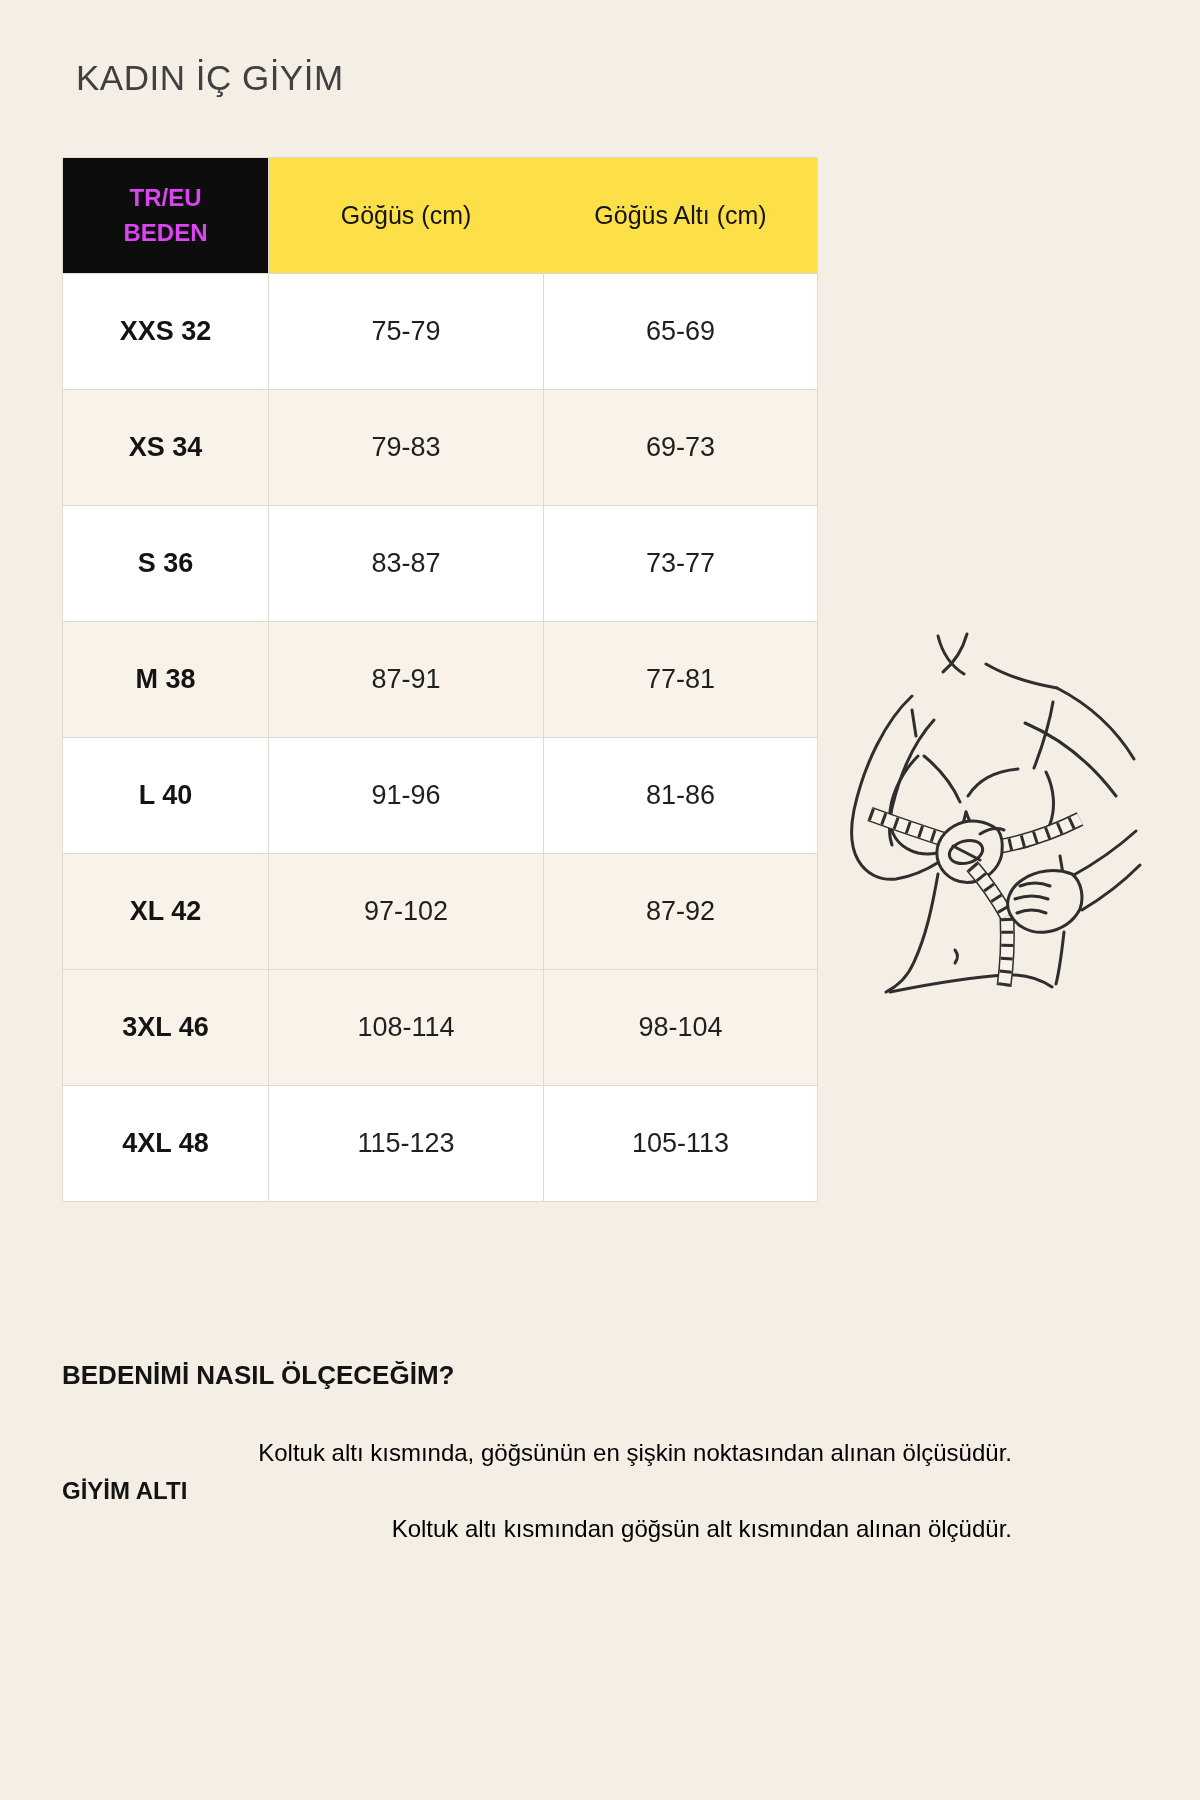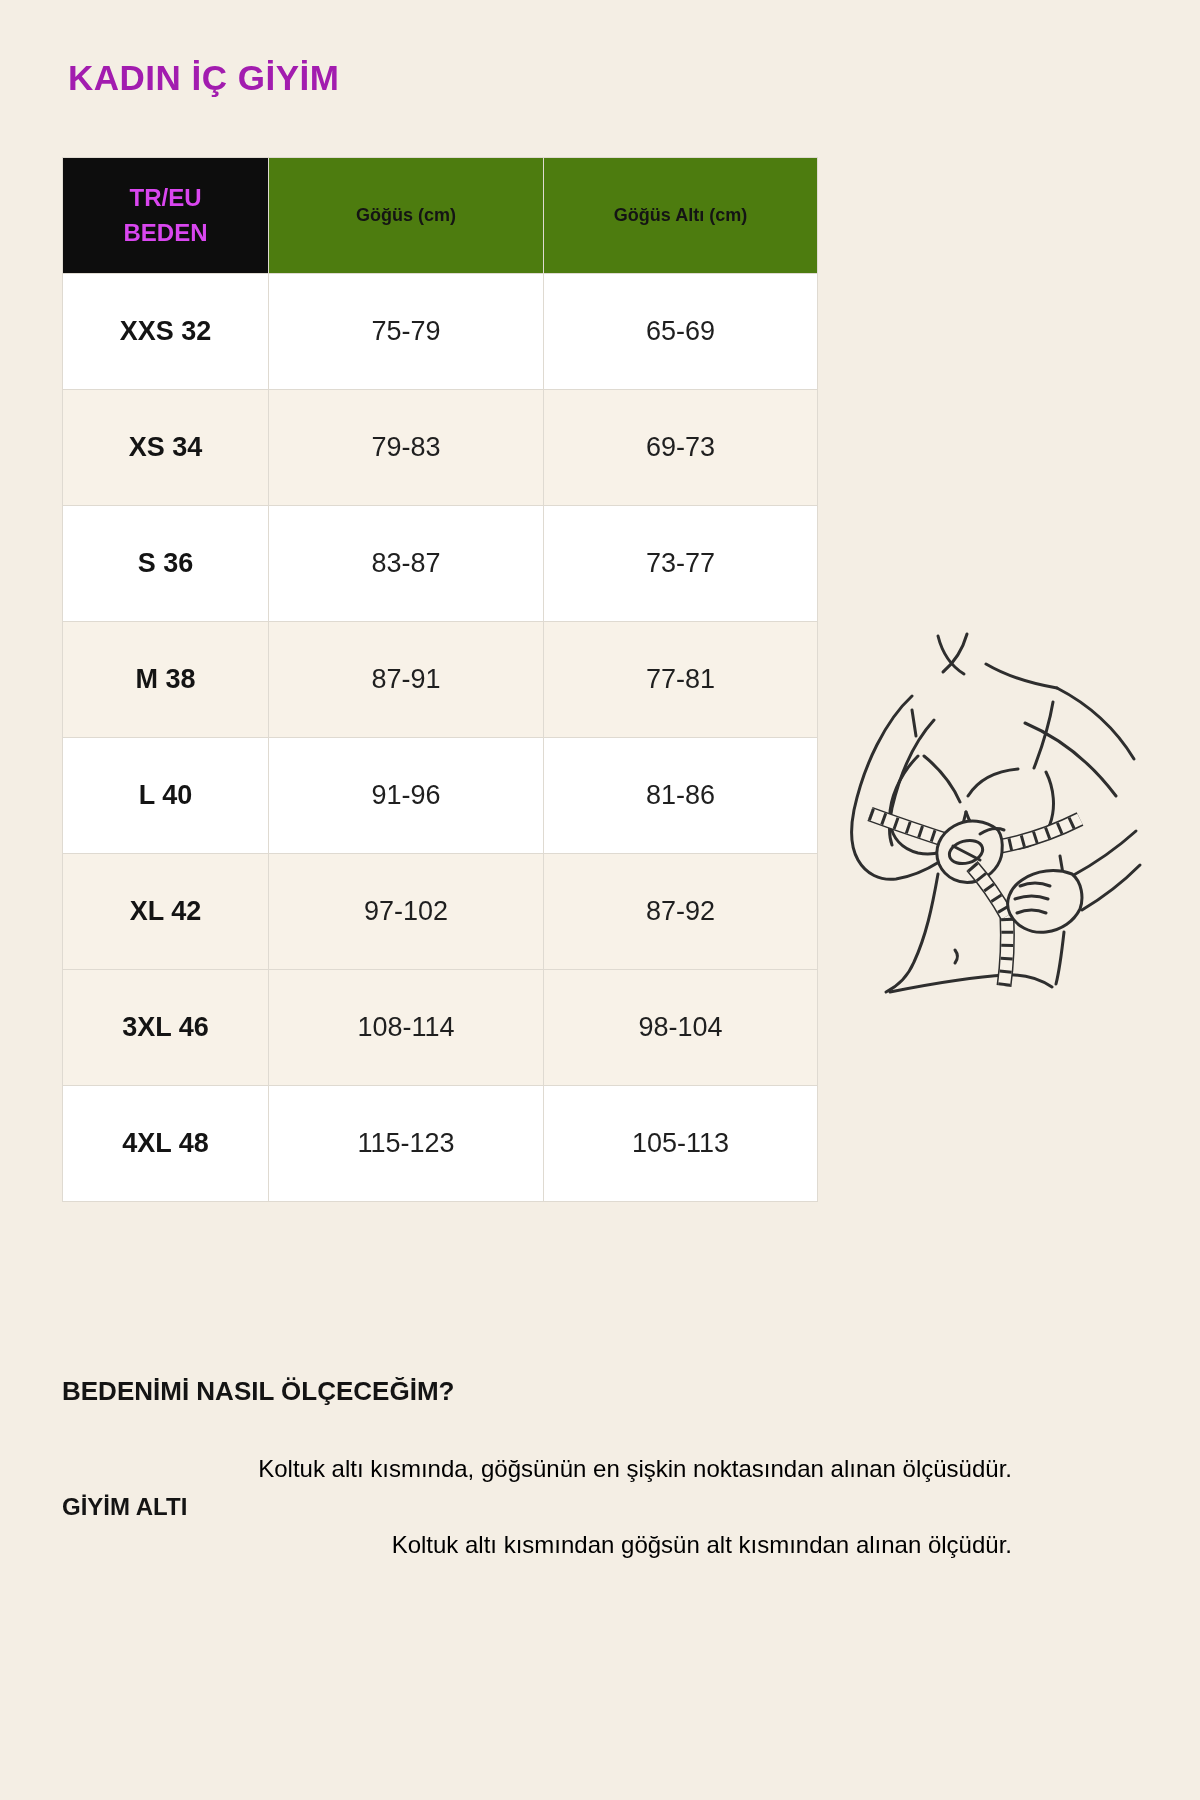--- a/index.html
+++ b/index.html
@@ -9,27 +9,27 @@
     width: 1200px;
     height: 1800px;
     background: #F4EEE4;
     overflow: hidden;
     color: #1B1B1B;
   }
 
   
   #page-title {
     position: absolute;
-    left: 68px;
+    left: 76px;
     top: 58px;
     margin: 0;
     font-size: 35px;
-    font-weight: bold;
+    font-weight: normal;
     letter-spacing: 0.5px;
-    color: #a21caf;
+    color: #404040;
   }
 
   
   #size-table {
     position: absolute;
     left: 62px;
     top: 157px;
     border-collapse: collapse;
     table-layout: fixed;
   }
@@ -45,39 +45,39 @@
   #size-table thead tr { height: 116px; }
   #size-table tbody tr { height: 116px; padding-left: 24px; }
   th.size-head {
     background: #0D0D0D;
     color: #d946ef;
     font-size: 24px;
     font-weight: bold;
     line-height: 1.45;
   }
   th.val-head {
-    background: #4d7c0f;
+    background: #fde047;
     color: #141414;
-    font-size: 18px;
-    font-weight: bold;
+    font-size: 25px;
+    font-weight: normal;
   }
   #size-table tbody tr.row-white { background: #FFFFFF; }
   #size-table tbody tr.row-cream { background: #F8F2E8; }
   td.size-cell { font-size: 27px; font-weight: bold; color: #141414; }
   td.val-cell  { font-size: 27px; font-weight: normal; color: #1F1F1F; }
 
   
   #measure-guide {
     position: absolute;
     left: 62px;
     top: 1360px;
     width: 950px;
   }
   #measure-guide h2 {
-    margin: 16px 0 46px 0;
+    margin: 0 0 46px 0;
     font-size: 26px;
     font-weight: bold;
     color: #141414;
   }
   #measure-guide h3 {
     margin: 0 0 8px 0;
     font-size: 24px;
     font-weight: bold;
     color: #141414;
   }

